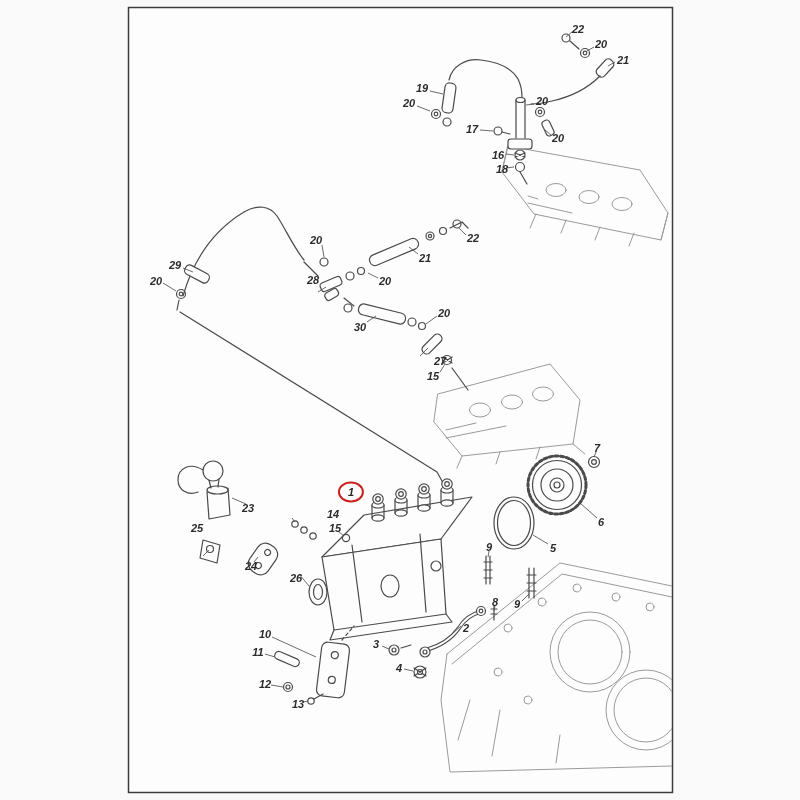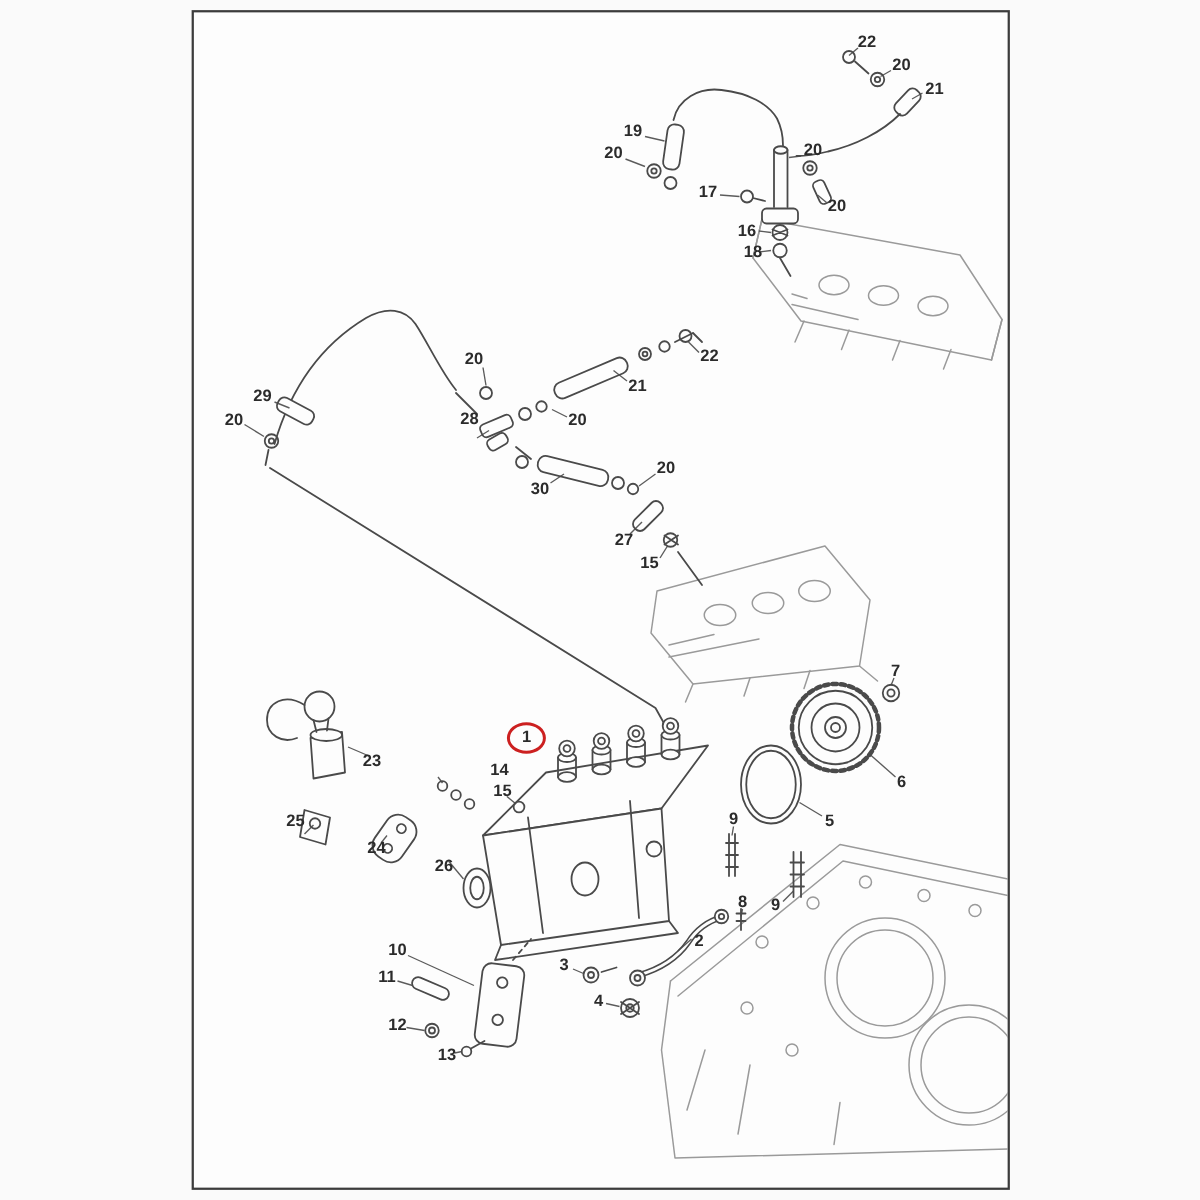--- a/index.html
+++ b/index.html
@@ -7,21 +7,21 @@
     --line-color:#4a4a4a;
     --faint-color:#9a9a9a;
     --frame-color:#3c3c3c;
     --label-color:#2b2b2b;
   }
   html,body{margin:0;padding:0;}
   body{
     width:800px;height:800px;overflow:hidden;background:#fafafa;
     font-family:"Liberation Sans", sans-serif;position:relative;
   }
-  .stage{position:absolute;inset:0;}
+  .stage{position:absolute;inset:0;font-style:italic;}
   svg{position:absolute;left:0;top:0;}
   svg .ln{stroke:var(--line-color);fill:none;stroke-width:1.2;stroke-linecap:round;stroke-linejoin:round;}
   svg .faint{stroke:var(--faint-color);fill:none;stroke-width:1;stroke-linecap:round;stroke-linejoin:round;}
   svg .ld{stroke:var(--line-color);fill:none;stroke-width:0.9;opacity:.9;}
   svg .fillw{fill:#fdfdfd;}
   svg .teeth{stroke-dasharray:3 2.6;stroke-width:3;}
   svg .dash{stroke-dasharray:3 3;}
   svg .pipe{stroke:var(--line-color);stroke-width:4;fill:none;}
   svg .pipehollow{stroke:#fdfdfd;stroke-width:2;fill:none;}
   .labels-layer{position:absolute;inset:0;pointer-events:none;}
@@ -330,31 +330,31 @@
       <span class="part-label" style="left: 502px; top: 169px;">18</span>
       <span class="part-label" style="left: 316px; top: 240px;">20</span>
       <span class="part-label" style="left: 473px; top: 238px;">22</span>
       <span class="part-label" style="left: 425px; top: 258px;">21</span>
       <span class="part-label" style="left: 175px; top: 265px;">29</span>
       <span class="part-label" style="left: 156px; top: 281px;">20</span>
       <span class="part-label" style="left: 385px; top: 281px;">20</span>
       <span class="part-label" style="left: 313px; top: 280px;">28</span>
       <span class="part-label" style="left: 444px; top: 313px;">20</span>
       <span class="part-label" style="left: 360px; top: 327px; text-align: right;">30</span>
-      <span class="part-label" style="left: 416px; top: 361px; text-align: right;">27</span>
+      <span class="part-label" style="left: 440px; top: 361px; text-align: right;">27</span>
       <span class="part-label" style="left: 433px; top: 376px;">15</span>
       <span class="part-label" style="left: 597px; top: 448px;">7</span>
       <span class="part-label highlighted" style="left: 351px; top: 492px;">1</span>
       <span class="part-label" style="left: 248px; top: 508px;">23</span>
       <span class="part-label" style="left: 289px; top: 514px; margin-left: 44px;">14</span>
       <span class="part-label" style="left: 601px; top: 522px;">6</span>
       <span class="part-label" style="left: 335px; top: 528px;">15</span>
       <span class="part-label" style="left: 489px; top: 547px;">9</span>
       <span class="part-label" style="left: 553px; top: 548px;">5</span>
-      <span class="part-label" style="left: 197px; top: 548px;">25</span>
+      <span class="part-label" style="left: 197px; top: 528px;">25</span>
       <span class="part-label" style="left: 251px; top: 566px;">24</span>
       <span class="part-label" style="left: 296px; top: 578px;">26</span>
       <span class="part-label" style="left: 495px; top: 602px;">8</span>
       <span class="part-label" style="left: 517px; top: 604px;">9</span>
       <span class="part-label" style="left: 466px; top: 628px;">2</span>
       <span class="part-label" style="left: 265px; top: 634px;">10</span>
       <span class="part-label" style="left: 376px; top: 644px;">3</span>
       <span class="part-label" style="left: 258px; top: 652px;">11</span>
       <span class="part-label" style="left: 399px; top: 668px;">4</span>
       <span class="part-label" style="left: 265px; top: 684px;">12</span>

